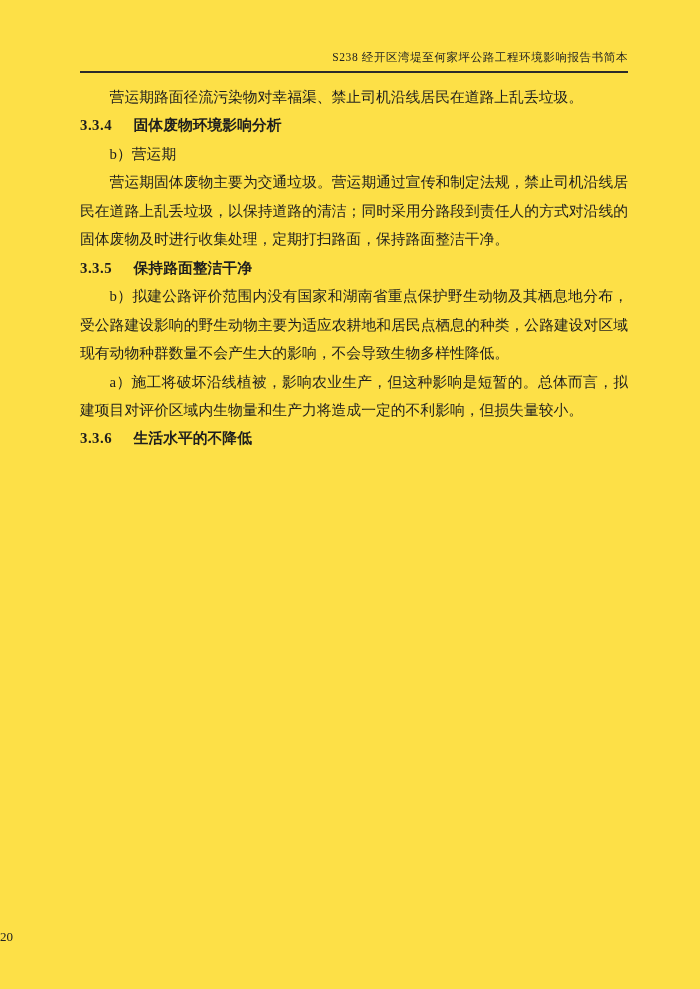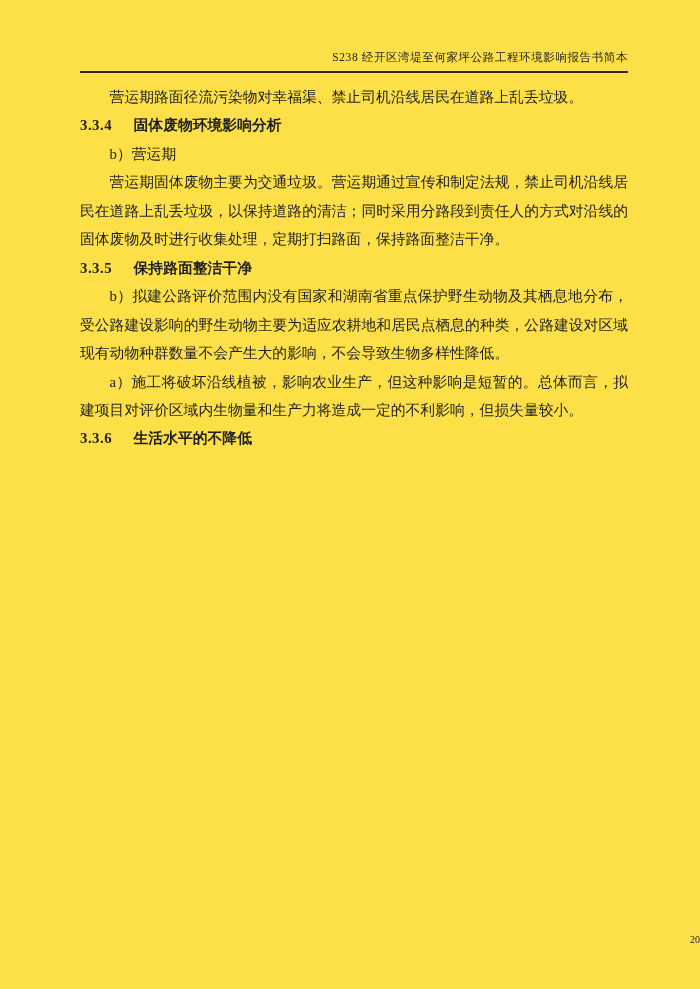--- a/index.html
+++ b/index.html
@@ -39,24 +39,23 @@
     margin:0;
     font-size:14.8px;
     line-height:28.45px;
     font-weight:600;
     text-indent:0;
   }
   h3.heading .h-num { margin-right:1.45em; letter-spacing:0.5px; }
   .footer {
     position:absolute;
     left:0; right:0; bottom:44px;
-    text-align:right;
-    font-size:10px;
+    text-align:left;
+    font-size:13px;
     color:#222;
-    padding-left:48px;
   }
 </style>
 </head>
 <body>
 
 <div class="page">
 
   <div class="header">
     <span>S238 经开区湾堤至何家坪公路工程环境影响报告书简本</span>
   </div>

